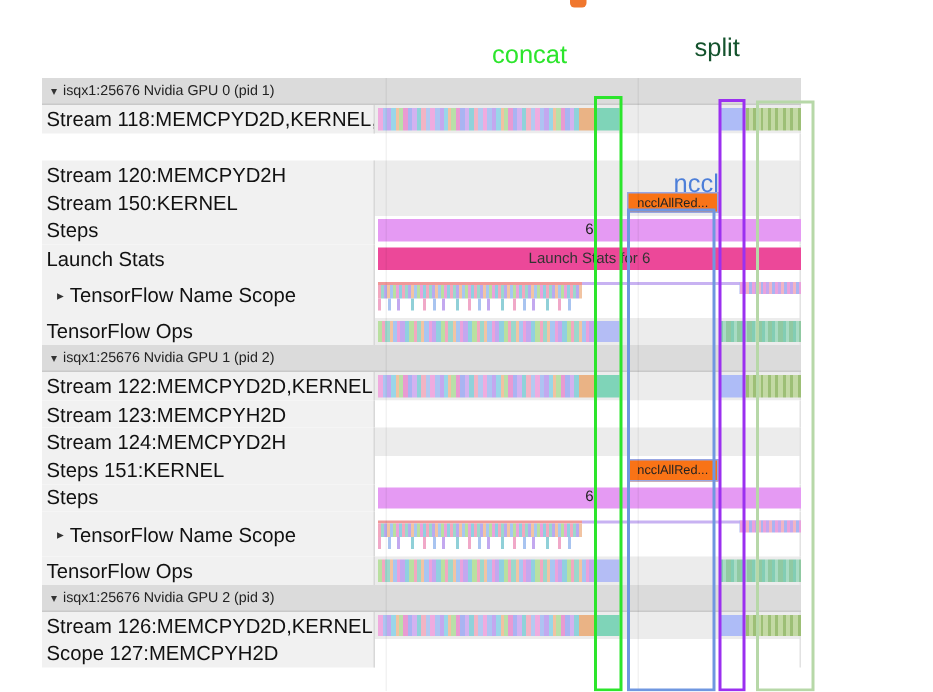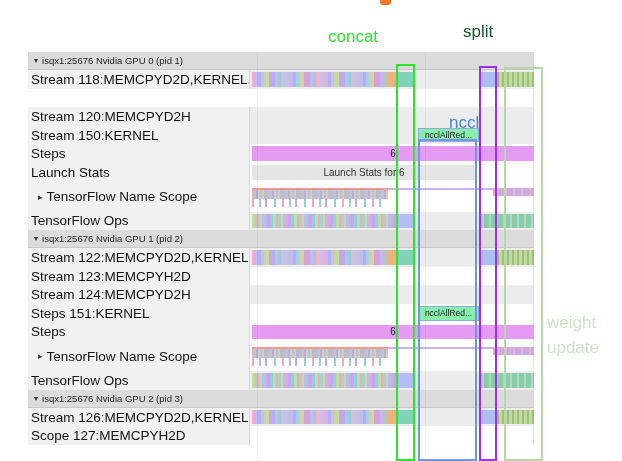--- a/index.html
+++ b/index.html
@@ -37,23 +37,23 @@
     repeating-linear-gradient(90deg,#efabdf 0 3px,#aec4f2 3px 6px,#c3a8ef 6px 9px,
     #99d6e8 9px 12px,#f2c2a0 12px 14px,#b9e0a8 14px 17px,#e99ad2 17px 20px,
     #a9b4f2 20px 23px,#d3b2f0 23px 26px,#8fd2da 26px 29px,#f2b4c4 29px 32px,#b4c9f0 32px 35px);}
   .b-orange{left:136px;width:12px;background:#eab385;}
   .b-teal{left:148px;width:15px;background:#7fd4b8;}
   .b-blue{left:230px;width:17px;background:#aebcf7;}
   .b-green{left:247px;width:37px;background:
     repeating-linear-gradient(90deg,#9dbf76 0 2px,#c3d9a4 2px 5px);}
   .b-steps{left:2px;width:282px;background:#e59af3;display:flex;align-items:center;justify-content:center;
     font-size:10px;color:#222;}
-  .b-launch{left:2px;width:224px;background:#e5e5e5;display:flex;align-items:center;justify-content:center;
+  .b-launch{left:2px;width:282px;background:#ec4899;display:flex;align-items:center;justify-content:center;
     font-size:10px;color:#333;}
-  .b-nccl{left:168px;width:61px;background:#86efac;border:1px solid #98a6e3;box-sizing:border-box;
+  .b-nccl{left:168px;width:61px;background:#f97316;border:1px solid #98a6e3;box-sizing:border-box;
     display:flex;align-items:center;justify-content:center;font-size:8.5px;color:#222;overflow:hidden;white-space:nowrap;}
   .b-flamestripes{background:
     repeating-linear-gradient(90deg,#f2a8c0 0 2px,#9cd8cc 2px 4px,#b8aaf0 4px 6px,
     #f2c4a2 6px 8px,#a8c6f2 8px 10px,#b9e0a0 10px 12px,#eaa2dc 12px 14px,#90d0e0 14px 16px);}
   .b-opsstripes{left:2px;width:146px;top:2px;bottom:2px;background:
     repeating-linear-gradient(90deg,#b9e0a0 0 3px,#f2a8c0 3px 5px,#9cd8cc 5px 8px,
     #f2c4a2 8px 10px,#a8c6f2 10px 13px,#eaa2dc 13px 15px,#c3a8ef 15px 18px,#90d0e0 18px 21px);}
   .b-lav{left:148px;width:15px;background:#b4bdf5;}
   .b-tealstripes{left:230px;width:54px;background:
     repeating-linear-gradient(90deg,#83cdb4 0 2px,#a9dbc4 2px 4px,#90c9a2 4px 7px);}
@@ -84,24 +84,20 @@
 </head>
 <body>
 
 <div id="app">
 
   <div class="orange-frag"></div>
 
   <div class="alabel al-concat">concat</div>
   <div class="alabel al-split">split</div>
   <div class="alabel al-nccl">nccl</div>
-  <div class="alabel al-wu">
-    <div>weight</div>
-    <div>update</div>
-  </div>
 
   <div id="trace">
 
     <div class="ghead">
       <div class="gbar">
         <span class="tri">▾</span>
         <span class="gtxt">isqx1:25676 Nvidia GPU 0 (pid 1)</span>
       </div>
     </div>
 

